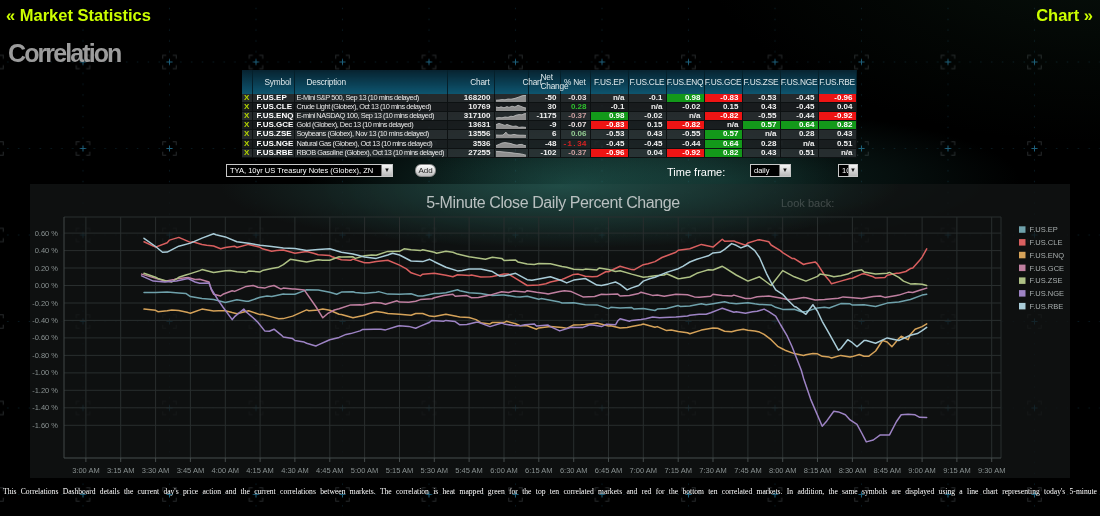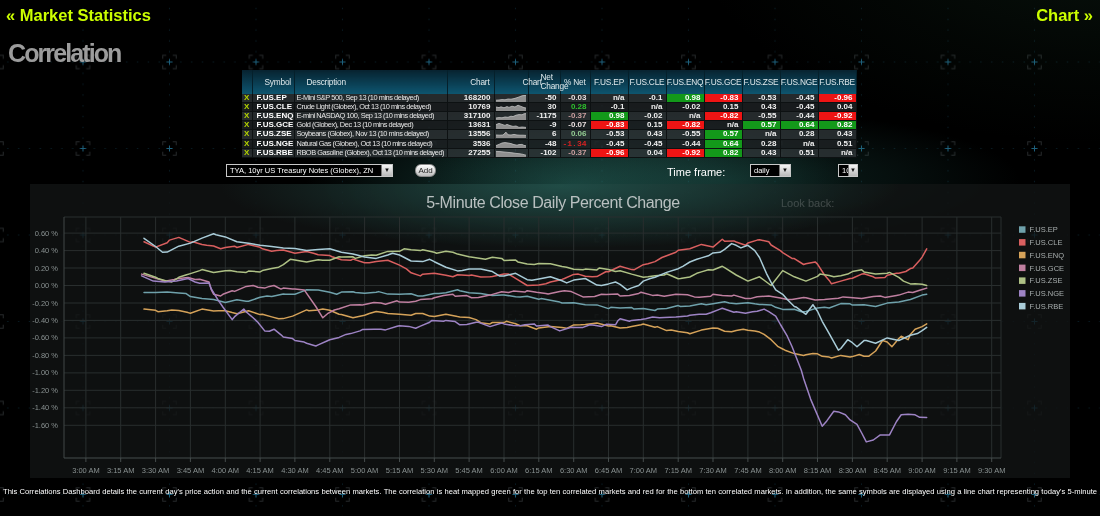--- a/index.html
+++ b/index.html
@@ -38,21 +38,21 @@
 .selt { position:absolute; left:3px; top:1px; color:#fff; line-height:10px; white-space:nowrap; }
 .selbtn { position:absolute; right:0; top:0; bottom:0; width:11px;
   background:linear-gradient(#f5f5f5,#b9b9b9); color:#111; font-size:6px; text-align:center;
   line-height:11px; border-left:1px solid #777; }
 #addbtn { left:415px; top:164px; width:21px; height:13px;
   background:linear-gradient(#fefefe,#bdbdbd); border:1px solid #8a8a8a; border-radius:6px;
   color:#222; font-size:8px; text-align:center; line-height:11px; }
 .lbl { color:#fff; font-size:11px; top:166px; }
 #panel { left:30px; top:184px; width:1040px; height:294px; background:rgba(18,20,20,0.8); }
 #note { left:3px; top:486px; width:1094px; color:#fff; font-size:7.6px; line-height:11.5px;
-  text-align:justify; }
+  text-align:justify;font-family:Liberation Serif, serif; }
 </style></head>
 <body>
 <svg id="bg" width="1100" height="516" viewBox="0 0 1100 516">
 <defs>
 <pattern id="tex" width="86.5" height="86.5" patternUnits="userSpaceOnUse" x="39.75" y="18.75">
 <line x1="0" y1="43.25" x2="86.5" y2="43.25" stroke="#0a2029" stroke-width="1" stroke-dasharray="1.2 9.6"></line>
 <line x1="43.25" y1="0" x2="43.25" y2="86.5" stroke="#0a2029" stroke-width="1" stroke-dasharray="1.2 9.6"></line>
 <path d="M40.2,43.25 h6.1 M43.25,40.2 v6.1" stroke="#1d607c" stroke-width="1"></path>
 <path d="M36.5,40 V36.5 H40 M46.5,36.5 H50 V40 M50,46.5 V50 H46.5 M40,50 H36.5 V46.5" fill="none" stroke="#26292b" stroke-width="1"></path>
 </pattern>

